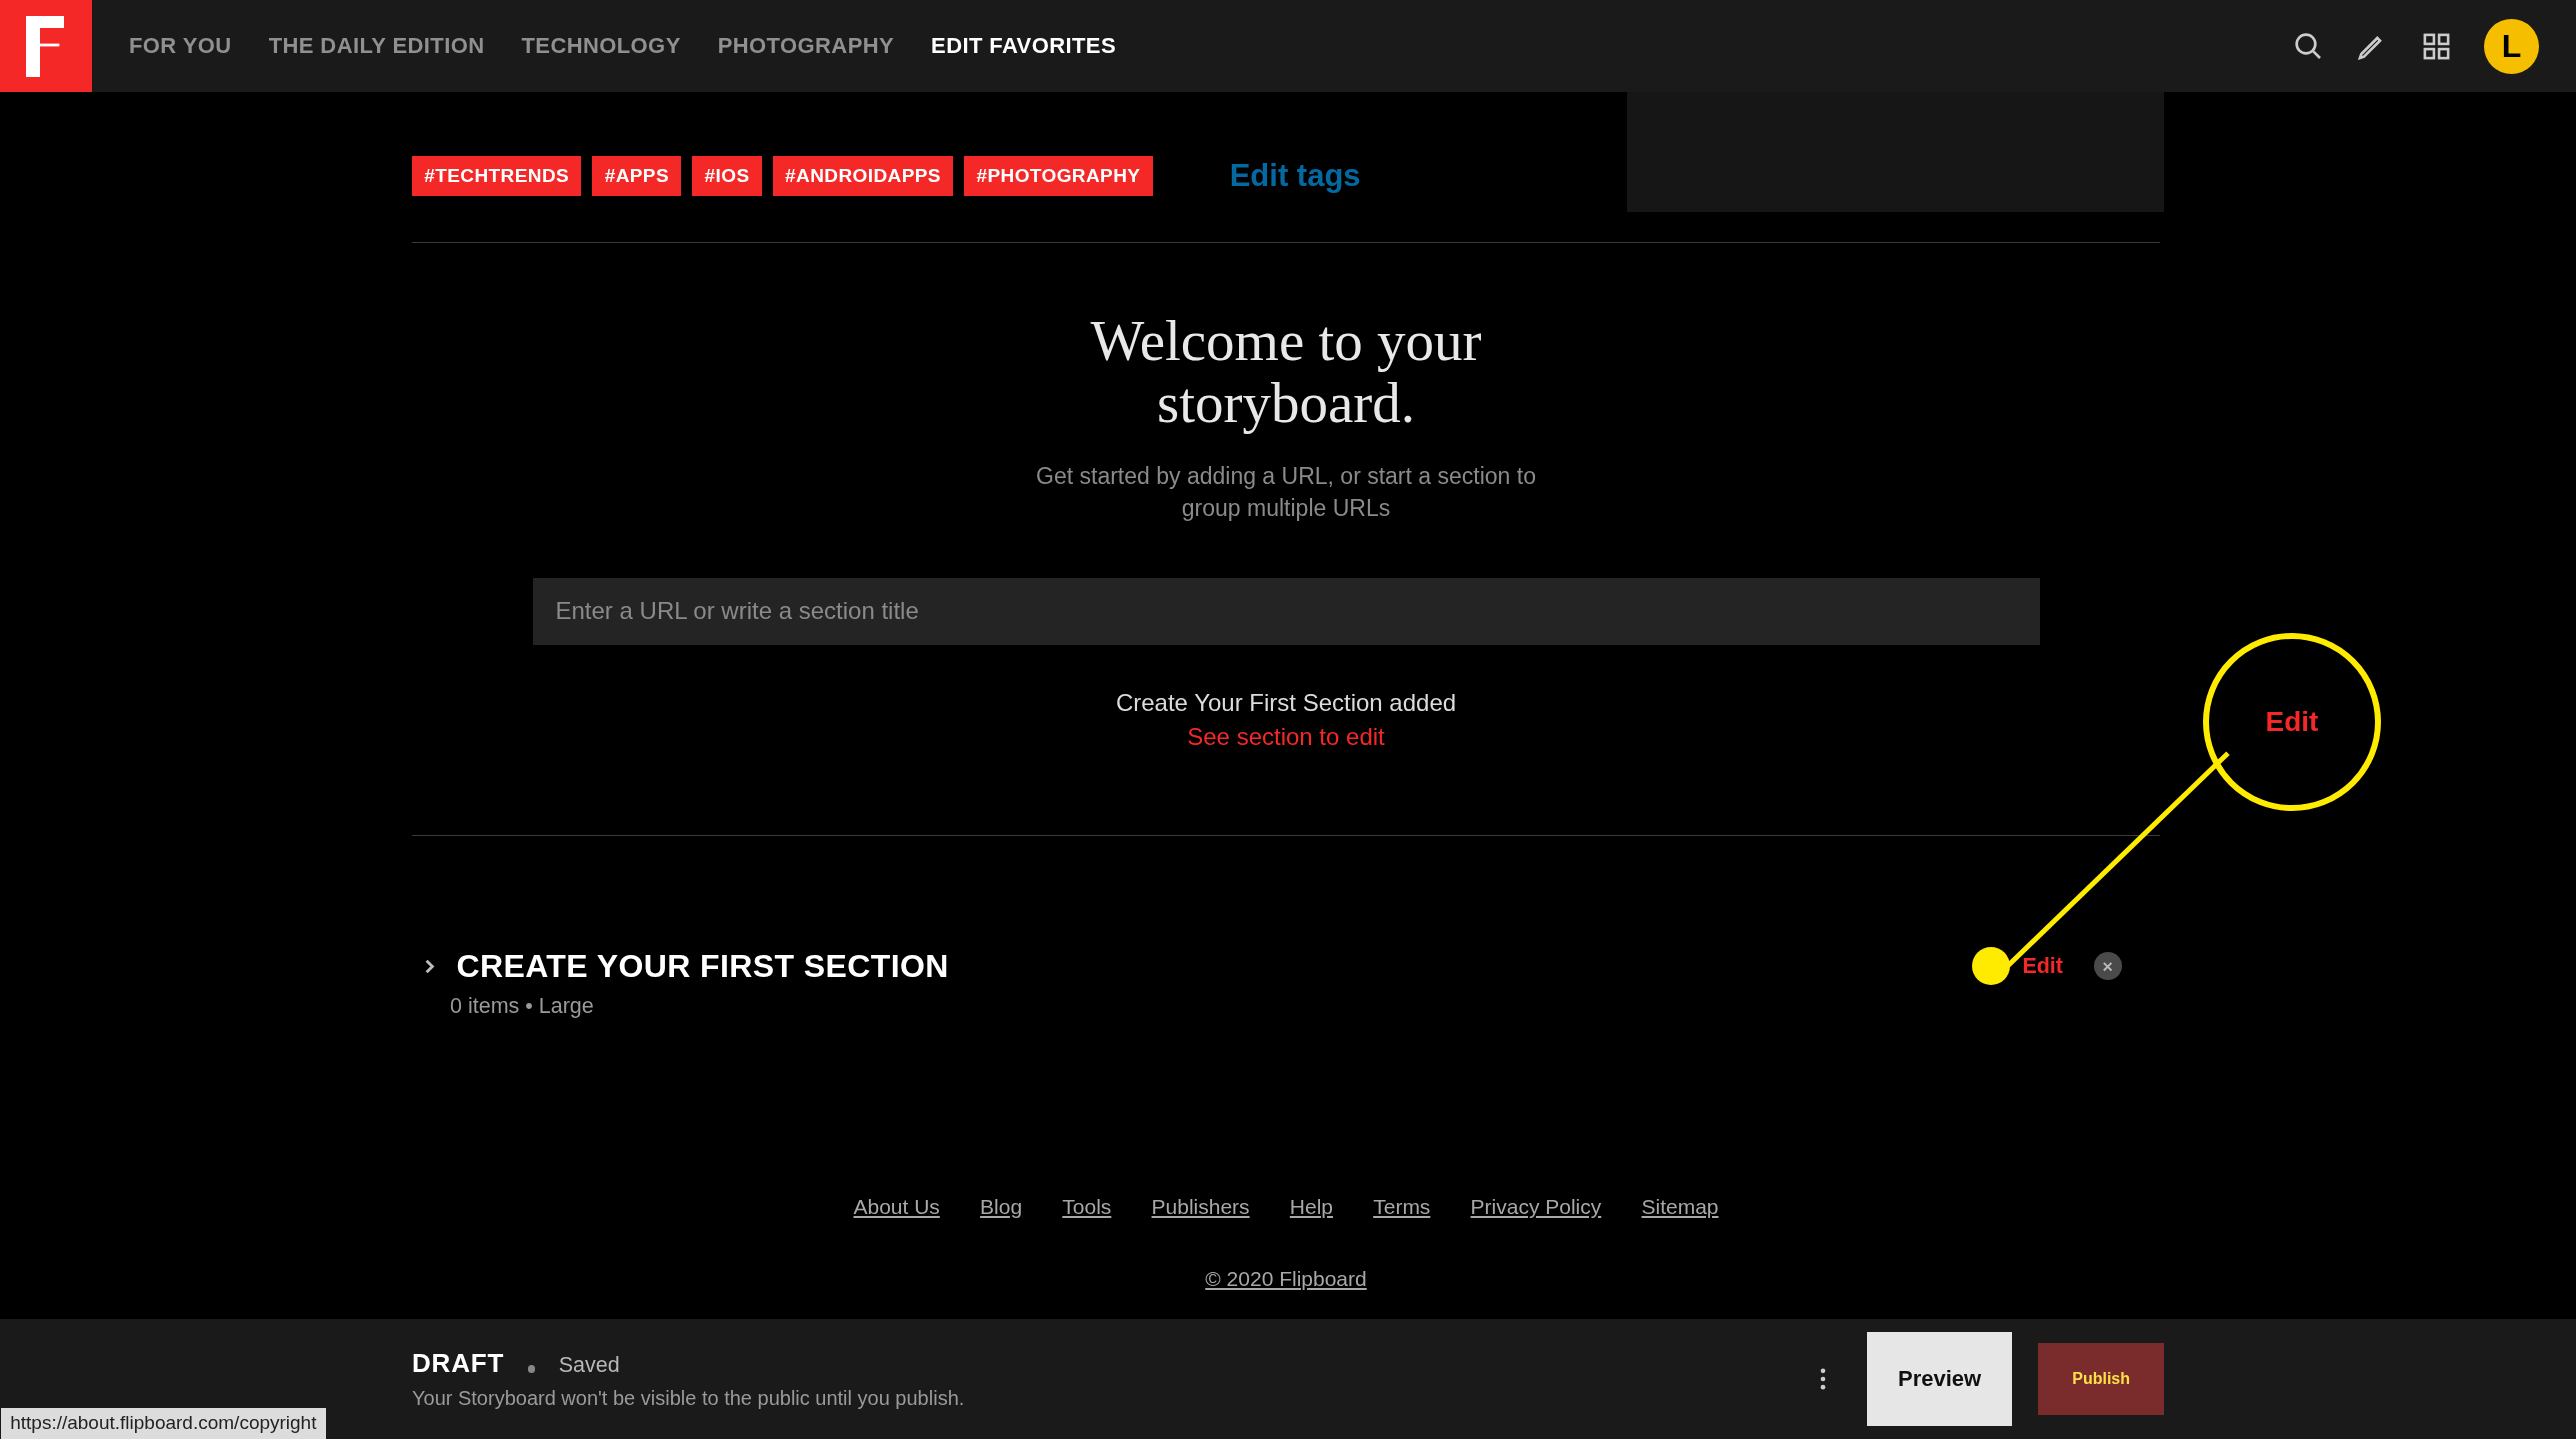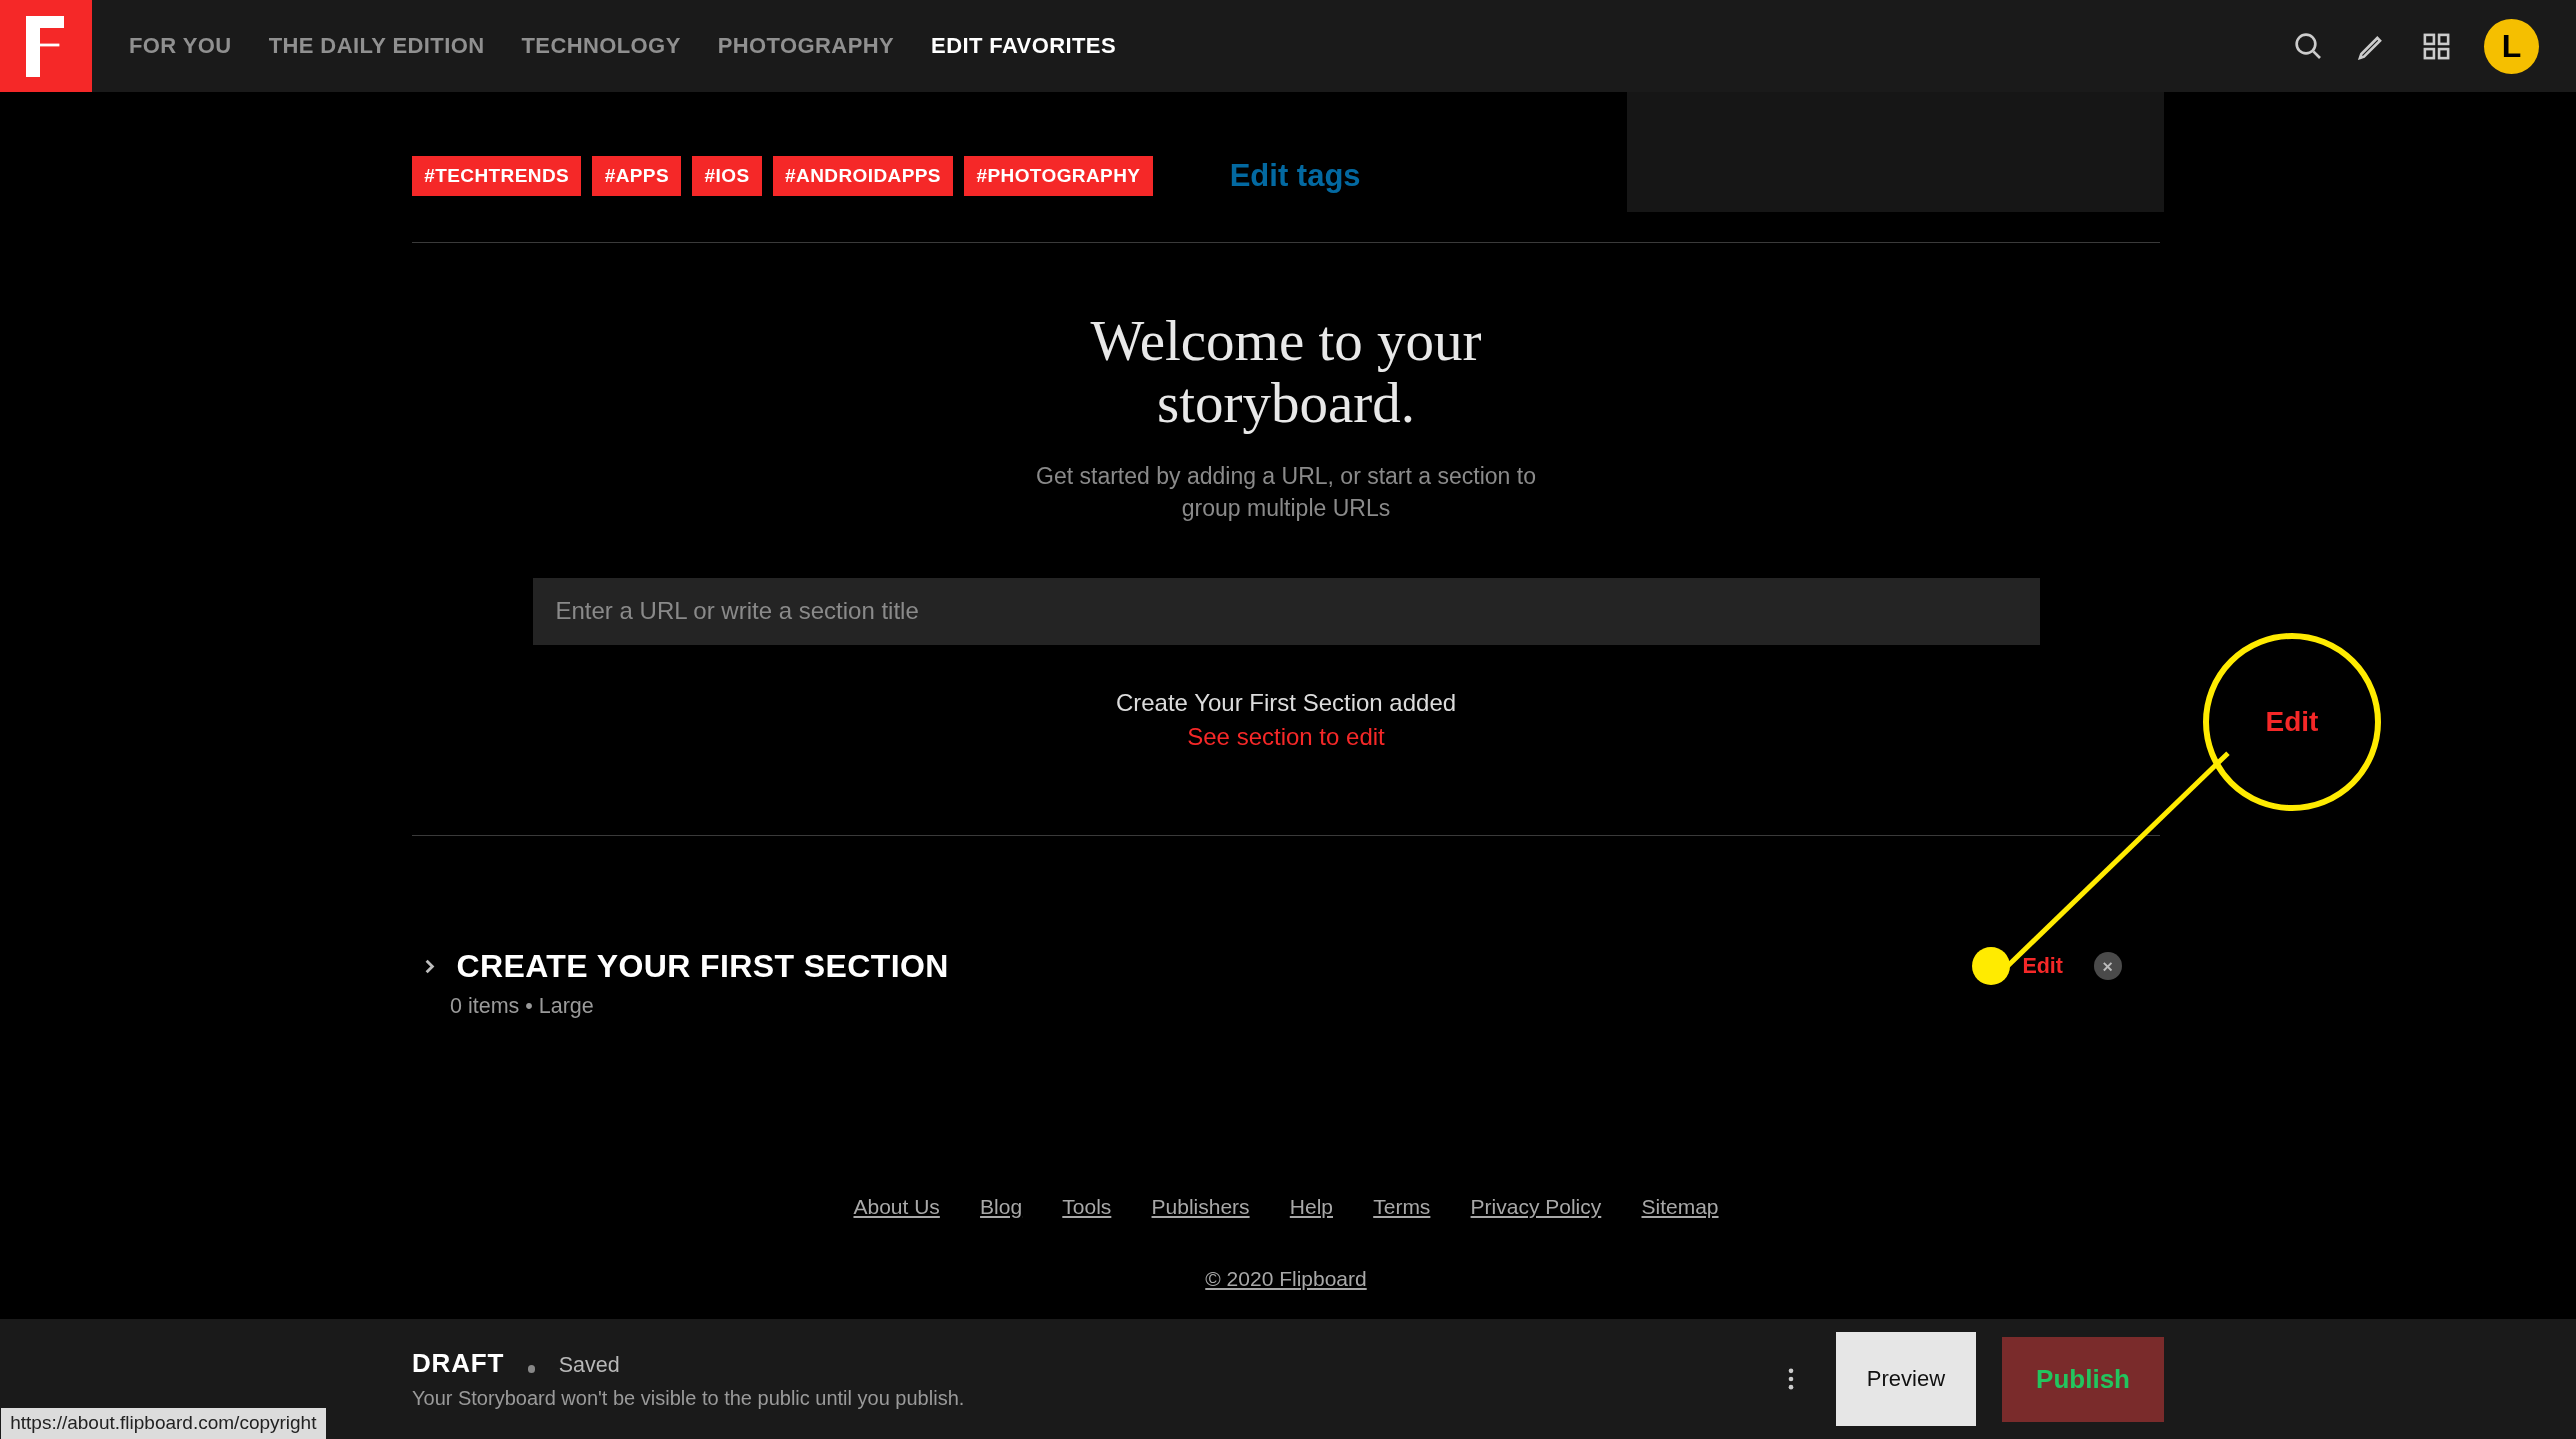--- a/index.html
+++ b/index.html
@@ -58,22 +58,22 @@
 .copyright a { color: #a8a8a8; text-decoration: underline; font-size: 21px; cursor:pointer;}
 
 
 .bottom-bar { position: fixed; bottom: 0; left: 0; right: 0; height: 120px; background: #1a1a1a; display:flex; align-items:center; padding: 0 412px;}
 .draft-label { font-size: 26px; font-weight: 800; letter-spacing: 0.8px;}
 .dot-sep { display:inline-block; width: 7.7px; height: 7.7px; background:#888; border-radius:50%; margin: 0 20px; vertical-align: middle;}
 .saved { color: #b8b8b8; font-size: 21.5px; }
 .draft-sub { color: #9a9a9a; font-size: 20px; margin-top: 7.7px;}
 .bar-right { margin-left:auto; display:flex; align-items:center; gap: 26px;}
 .more-btn { width:37px; height:37px; display:flex; align-items:center; justify-content:center; cursor:pointer; color:#ccc;}
-.preview-btn { background:#e6e6e6; color:#111; border:none; padding: 34px 31px; font-size:22px; font-weight:400; cursor:pointer;}
-.publish-btn { background:#7a2b2b; color:#22c55e; border:none; padding: 27px 34px; font-size:26px; font-weight:600; cursor:not-allowed;}
+.preview-btn { background:#e6e6e6; color:#111; border:none; padding: 34px 31px; font-size:22px; font-weight:700; cursor:pointer;}
+.publish-btn { background:#7a2b2b; color:#fde047; border:none; padding: 27px 34px; font-size:16px; font-weight:600; cursor:not-allowed;}
 
 
 .status-tip { position: fixed; bottom: 0; left: 1px; background: #dcdcdc; color: #222; font-size: 19px; padding: 4.6px 9.2px; font-family: Arial, sans-serif;}
 
 
 .anno-dot { position:absolute; width: 38px; height:38px; border-radius:50%; background:#ffeb00; pointer-events:none;}
 .anno-circle { position:absolute; width: 178px; height:178px; border: 6.1px solid #ffeb00; border-radius:50%; display:flex; align-items:center; justify-content:center; pointer-events:none;}
 .anno-circle span { color:#f52828; font-size:28px; font-weight:700;}
 .anno-line { position:absolute; height:4.6px; background:#ffeb00; transform-origin: left center; pointer-events:none;}
 

